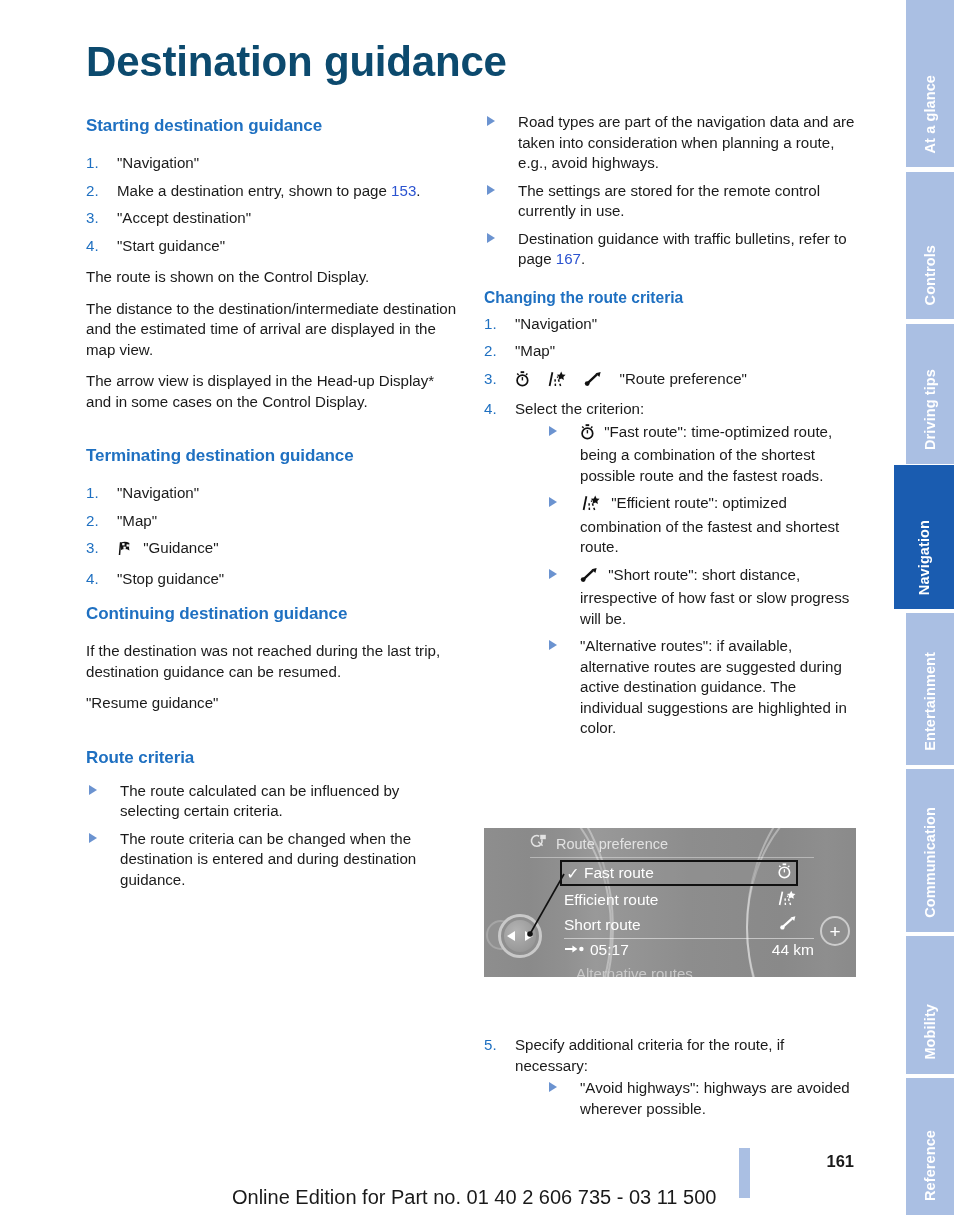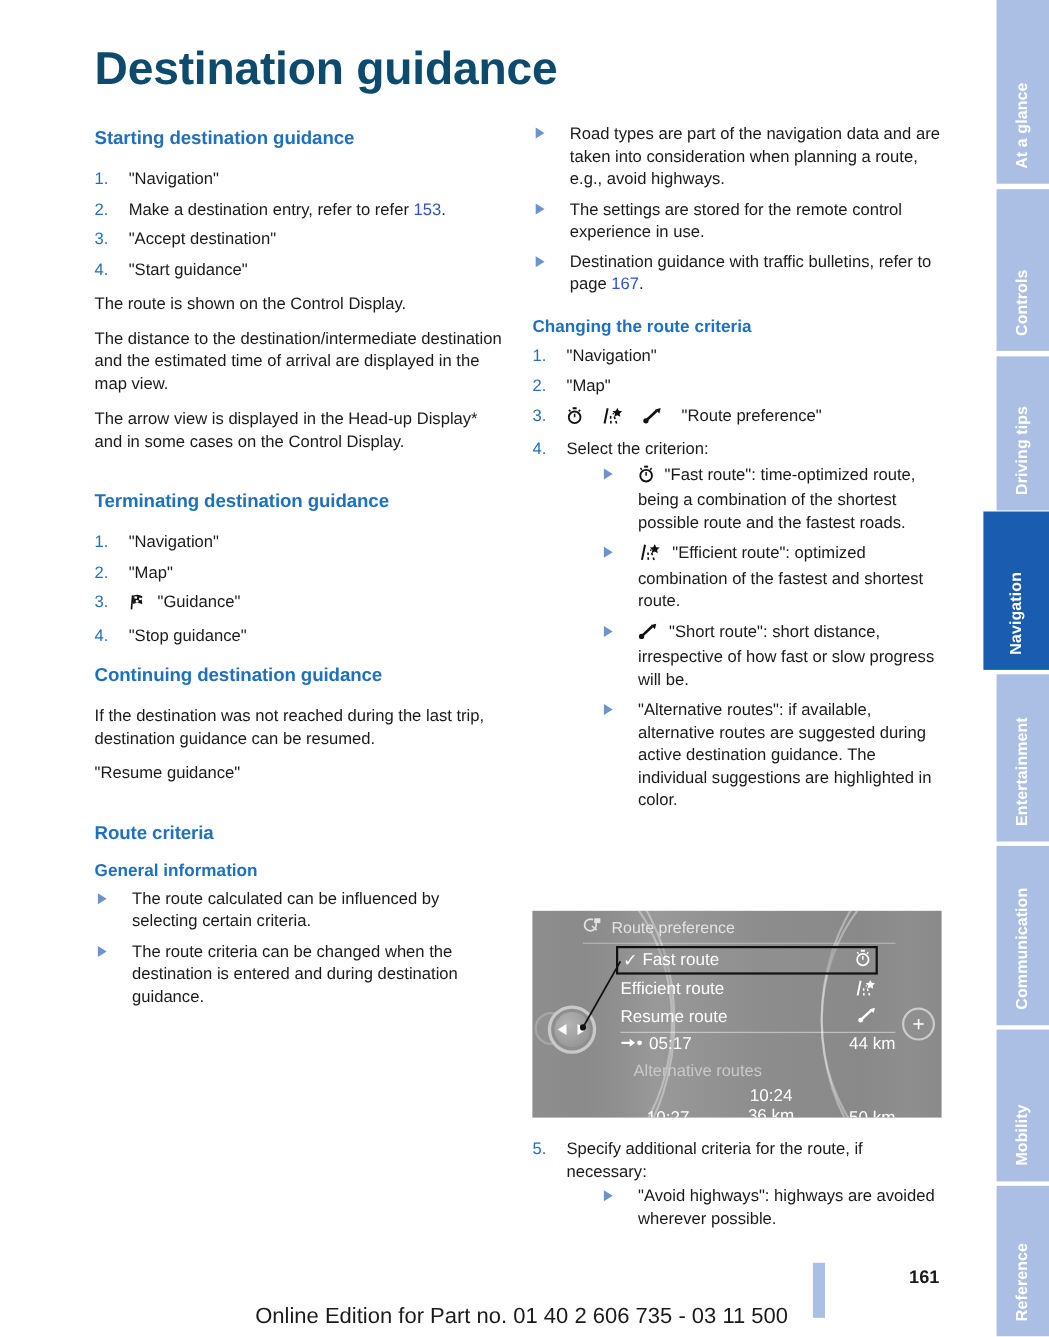--- a/index.html
+++ b/index.html
@@ -154,21 +154,21 @@
     margin-right: 5px;
   }
   .icon-row-gap { margin-right: 12px; }
 
   
   #display {
     position: absolute;
     left: 484px;
     top: 828px;
     width: 372px;
-    height: 188px;
+    height: 149px;
     background: linear-gradient(90deg,#8e8e8e 0%,#8a8a8a 12%,#909090 22%,#999999 30%,#8d8d8d 55%,#898989 80%,#8e8e8e 92%,#8a8a8a 100%);
     overflow: hidden;
     font-size: 13px;
     color: #ffffff;
   }
   .disp-arc {
     position: absolute;
     border: 2px solid rgba(255,255,255,0.35);
     border-radius: 50%;
     pointer-events: none;
@@ -334,21 +334,21 @@
 
     <h2 class="sec">Starting destination guidance</h2>
 
     <ol class="steps">
       <li>
         <span class="num">1.</span>
         <span>"Navigation"</span>
       </li>
       <li>
         <span class="num">2.</span>
-        <span>Make a destination entry, refer to refer </span><span class="pageref">153</span><span>.</span>
+        <span>Make a destination entry, shown to page </span><span class="pageref">153</span><span>.</span>
       </li>
       <li>
         <span class="num">3.</span>
         <span>"Accept destination"</span>
       </li>
       <li>
         <span class="num">4.</span>
         <span>"Start guidance"</span>
       </li>
     </ol>
@@ -385,21 +385,20 @@
         <span class="num">4.</span>
         <span>"Stop guidance"</span>
       </li>
     </ol>
 
     <h2 class="sec" style="">Continuing destination guidance</h2>
     <p class="para">If the destination was not reached during the last trip, destination guidance can be resumed.</p>
     <p class="para">"Resume guidance"</p>
 
     <h2 class="sec tight" style="margin-top:30px">Route criteria</h2>
-    <h3 class="sub">General information</h3>
 
     <ul class="bullets">
       <li>
         <span class="tri"></span>
         <span>The route calculated can be influenced by selecting certain criteria.</span>
       </li>
       <li>
         <span class="tri"></span>
         <span>The route criteria can be changed when the destination is entered and during destination guidance.</span>
       </li>
@@ -408,21 +407,21 @@
 
   <div class="col" id="col-right">
 
     <ul class="bullets">
       <li>
         <span class="tri"></span>
         <span>Road types are part of the navigation data and are taken into consideration when planning a route, e.g., avoid highways.</span>
       </li>
       <li>
         <span class="tri"></span>
-        <span>The settings are stored for the remote control experience in use.</span>
+        <span>The settings are stored for the remote control currently in use.</span>
       </li>
       <li>
         <span class="tri"></span>
         <span>Destination guidance with traffic bulletins, refer to page </span><span class="pageref">167</span><span>.</span>
       </li>
     </ul>
 
     <h3 class="sub" style="margin-top:17px">Changing the route criteria</h3>
 
     <ol class="steps">
@@ -550,21 +549,21 @@
         <svg width="22" height="16" viewBox="0 0 22 16">
           <path d="M3.6 15 L6.4 1.6" stroke="#fff" stroke-width="1.7" fill="none"></path>
           <path d="M9.4 15 L9.0 6.6" stroke="#fff" stroke-width="1.4" fill="none" stroke-dasharray="2.3 2"></path>
           <path d="M14.6 15 L11.4 5.8" stroke="#fff" stroke-width="1.4" fill="none" stroke-dasharray="2.3 2"></path>
           <path d="M15.2 0.8 l1.3 2.7 2.95 0.4 -2.15 2.05 0.53 2.9 -2.63 -1.4 -2.63 1.4 0.53 -2.9 -2.15 -2.05 2.95 -0.4 z" fill="#fff"></path>
         </svg>
       </span>
     </div>
 
     <div class="disp-row" id="row-short">
-      <span class="rlabel">Resume route</span>
+      <span class="rlabel">Short route</span>
       <span class="ricon">
         <svg width="19" height="16" viewBox="0 0 19 16">
           <circle cx="3.4" cy="12.4" r="2.2" fill="#fff"></circle>
           <path d="M4.4 11.4 L13.0 3.6" stroke="#fff" stroke-width="2.2"></path>
           <path d="M16.4 1.2 L11.6 2.4 L15.2 6.0 z" fill="#fff"></path>
         </svg>
       </span>
     </div>
 
     <div id="disp-divider-mid"></div>

